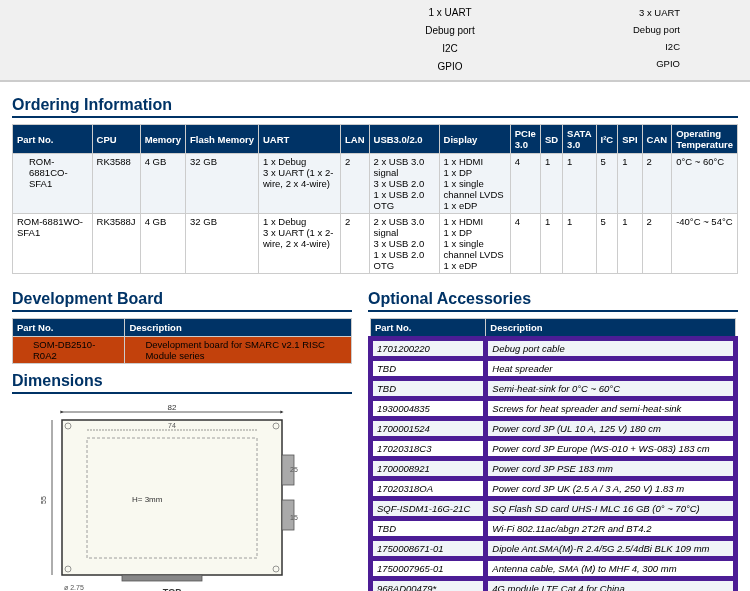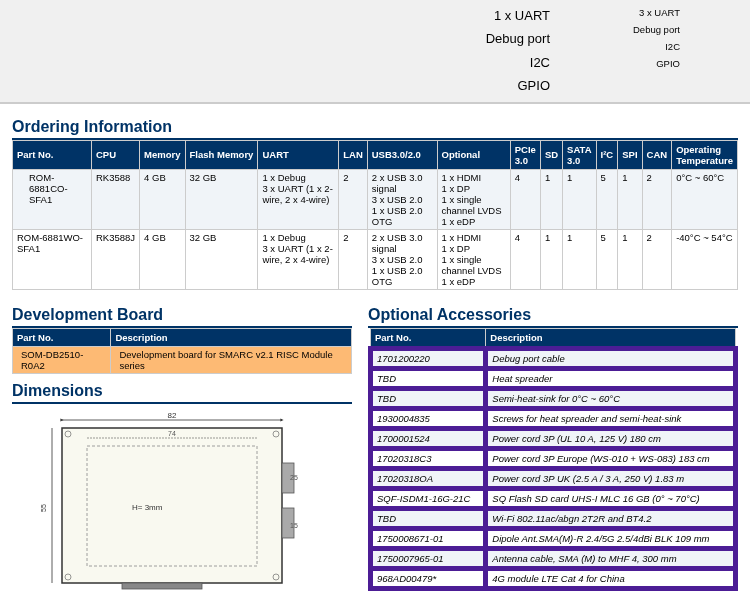--- a/index.html
+++ b/index.html
@@ -16,20 +16,21 @@
     .main-content {
       padding: 6px 12px 0 12px;
     }
 
     .section-title {
       font-size: 16px;
       font-weight: bold;
       color: #003366;
       border-bottom: 2px solid #003366;
       padding-bottom: 2px;
+      margin-bottom: 6px;
       margin-top: 8px;
     }
 
     
     .order-table {
       width: 100%;
       border-collapse: collapse;
       font-size: 9.5px;
       margin-bottom: 8px;
     }
@@ -77,23 +78,23 @@
     }
     .dev-table th {
       background: #003366;
       color: #fff;
       padding: 3px 4px;
       text-align: left;
       font-weight: bold;
       border: 1px solid #ccc;
     }
     .dev-table td {
-      padding: 2px 8px;
-      border: 1px solid #ccc;
-      background: #fdba74;
+      padding: 2px 20px;
+      border: 1px solid #ccc;
+      background: #c2410c;
       margin-top: 24px;
     }
 
     
     .acc-table {
       width: 100%;
       border-collapse: collapse;
       font-size: 9.5px;
       margin-bottom: 4px;
     }
@@ -138,21 +139,21 @@
     .dims-svg {
       display: block;
       margin: 0 auto;
     }
   </style>
 </head>
 <body>
 
 <div class="top-diagram">
   <div style="display:flex; justify-content:space-between; padding: 0 60px 0 340px;">
-    <div style="flex:1; text-align:right; font-size:13px; line-height:1.8;">
+    <div style="flex:1; text-align:center; font-size:10px; line-height:1.8;">
       <div>1 x UART</div>
       <div>Debug port</div>
       <div>I2C</div>
       <div>GPIO</div>
     </div>
     <div style="width:130px; text-align:right; padding-left:16px; font-size:9.5px; line-height:1.8;">
       <div>3 x UART</div>
       <div>Debug port</div>
       <div>I2C</div>
       <div>GPIO</div>
@@ -167,21 +168,21 @@
   <table class="order-table">
     <thead>
       <tr>
         <th>Part No.</th>
         <th>CPU</th>
         <th>Memory</th>
         <th>Flash Memory</th>
         <th>UART</th>
         <th>LAN</th>
         <th>USB3.0/2.0</th>
-        <th>Optional</th>
+        <th>Display</th>
         <th>PCIe<br>3.0</th>
         <th>SD</th>
         <th>SATA<br>3.0</th>
         <th>I²C</th>
         <th>SPI</th>
         <th>CAN</th>
         <th>Operating<br>Temperature</th>
       </tr>
     </thead>
     <tbody id="ordering-tbody">
@@ -328,20 +329,24 @@
             </tr>
             <tr>
               <td>1700001524</td>
               <td>Power cord 3P (UL 10 A, 125 V) 180 cm</td>
             </tr>
             <tr>
               <td>17020318C3</td>
               <td>Power cord 3P Europe (WS-010 + WS-083) 183 cm</td>
             </tr>
             <tr>
+              <td>1700008921</td>
+              <td>Power cord 3P PSE 183 mm</td>
+            </tr>
+            <tr>
               <td>17020318OA</td>
               <td>Power cord 3P UK (2.5 A / 3 A, 250 V) 1.83 m</td>
             </tr>
             <tr>
               <td>SQF-ISDM1-16G-21C</td>
               <td>SQ Flash SD card UHS-I MLC 16 GB (0° ~ 70°C)</td>
             </tr>
             <tr>
               <td>TBD</td>
               <td>Wi-Fi 802.11ac/abgn 2T2R and BT4.2</td>

